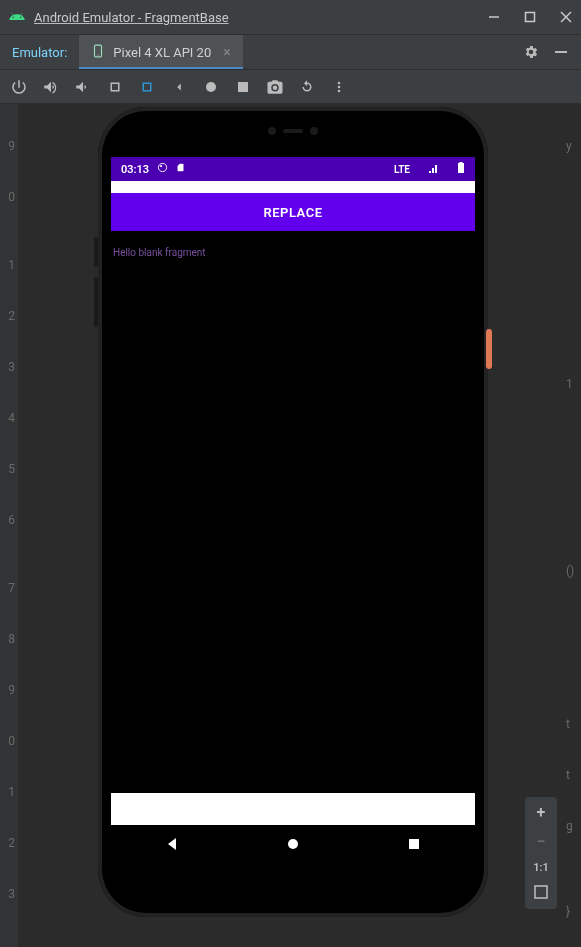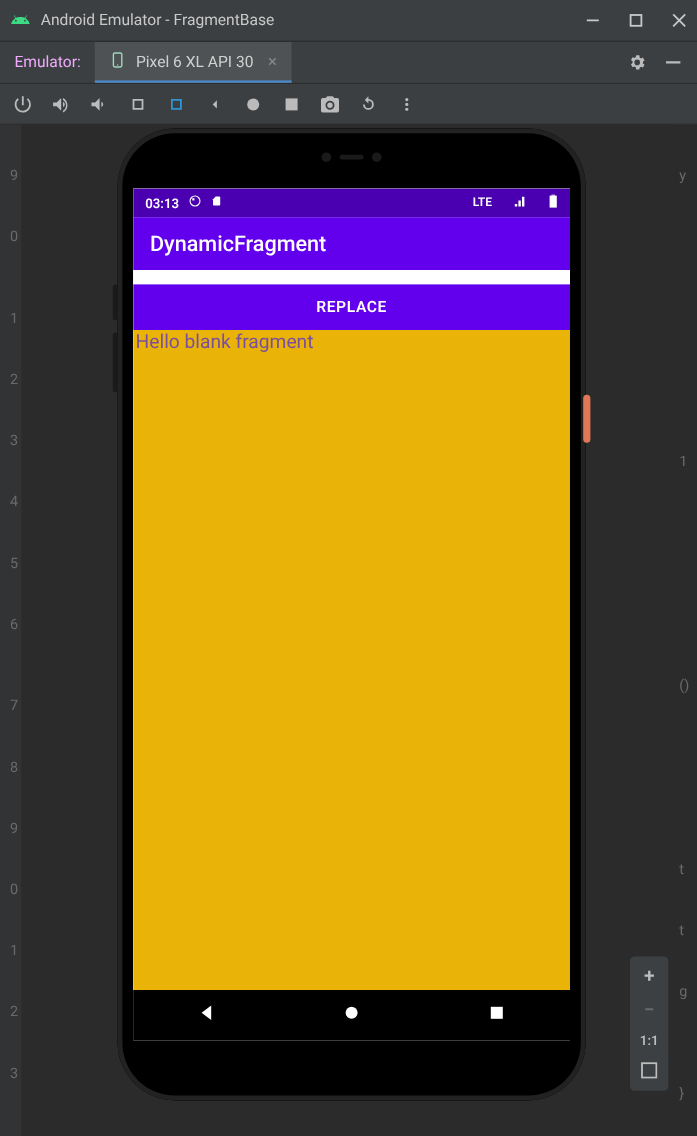--- a/index.html
+++ b/index.html
@@ -3,30 +3,30 @@
 <meta charset="utf-8">
 <style>
   * { box-sizing: border-box; margin:0; padding:0; font-family: "Segoe UI", Roboto, sans-serif; }
   html,body { width:581px; height:947px; background:#2b2b2b; overflow:hidden; color:#bbb; }
 
   
   .gutter-left { position:absolute; left:0; top:70px; bottom:0; width:18px; background:#313335; color:#6a6a6a; font-size:12px; line-height:32px; text-align:right; padding-right:3px;}
   .gutter-right { position:absolute; right:0; top:70px; bottom:0; width:18px; background:#2b2b2b; color:#6a6a6a; font-size:12px; line-height:32px; text-align:left; padding-left:3px;}
 
   
-  .titlebar { position:absolute; left:0; right:0; top:0; height:34px; background:#3c3f41; display:flex; align-items:center; padding:0 8px;}
+  .titlebar { position:absolute; left:0; right:0; top:0; height:34px; background:#3c3f41; display:flex; align-items:center; padding:0 8px;text-decoration:underline;}
   .titlebar .android-icon { width:18px; height:18px; margin-right:8px;}
   .titlebar .title { color:#c9c9c9; font-size:13px; flex:1;}
   .titlebar .win-btns { display:flex; gap:22px;}
   .titlebar .win-btn { width:14px; height:14px; display:flex; align-items:center; justify-content:center; color:#c9c9c9;}
   .titlebar .win-btn svg { stroke:#c9c9c9; }
 
   
   .tabbar { position:absolute; left:0; right:0; top:34px; height:36px; background:#3c3f41; display:flex; align-items:stretch; border-top:1px solid #2d2d2d; border-bottom:1px solid #2d2d2d;}
-  .tabbar .emu-label { color:#f0abfc; font-size:13px; padding:0 12px; display:flex; align-items:center;}
+  .tabbar .emu-label { color:#7dd3fc; font-size:13px; padding:0 12px; display:flex; align-items:center;}
   .tabbar .tab { position:relative; display:flex; align-items:center; gap:8px; padding:0 12px; font-size:13px; color:#d0d0d0; }
   .tabbar .tab.active { background:#4e5254; }
   .tabbar .tab.active::after{ content:""; position:absolute; left:0; right:0; bottom:0; height:2px; background:#4a88c7;}
   .tabbar .tab .close { color:#888; font-size:14px; margin-left:4px;}
   .tabbar .spacer { flex:1; }
   .tabbar .right-icons { display:flex; align-items:center; gap:14px; padding-right:12px;}
   .tabbar .right-icons .ico { width:16px; height:16px; color:#bbb;}
 
   
   .toolbar { position:absolute; left:0; right:0; top:70px; height:34px; background:#3c3f41; display:flex; align-items:center; gap:14px; padding:0 10px; border-bottom:1px solid #2d2d2d;}
@@ -50,21 +50,21 @@
   .phone .navbar .nav-ico { color:#fff;}
 
   
   .statusbar { height:24px; background:#4a00b0; color:#fff; font-size:11px; display:flex; align-items:center; padding:0 10px; font-weight:600;}
   .statusbar .left { display:flex; align-items:center; gap:8px;}
   .statusbar .right { margin-left:auto; display:flex; align-items:center; gap:18px; font-size:10px;}
   .appbar { height:44px; background:#6200ee; color:#fff; display:flex; align-items:center; padding:0 14px; font-size:18px; font-weight:500;}
   .app-body { background:#fff; }
   .app-btn { margin:0; height:38px; background:#6200ee; color:#fff; display:flex; align-items:center; justify-content:center; font-size:13px; font-weight:600; letter-spacing:0.5px;}
   .gap { height:6px; background:#fff;}
-  .frag { background:#eab308; color:#7a4f9e; font-size:16px; padding:0 2px; height:562px;}
+  .frag { background:#000000; color:#7a4f9e; font-size:10px; padding:16px 2px; height:562px;}
 
   
   .zoompanel { position:absolute; right:6px; bottom:38px; width:32px; background:#3c4043; border-radius:4px; display:flex; flex-direction:column; align-items:center; padding:6px 0; gap:10px;}
   .zoompanel .zico { color:#bdbdbd; font-size:16px; font-weight:600; width:100%; text-align:center;}
   .zoompanel .zico.dim { color:#6a6a6a;}
   .zoompanel .ztxt { font-size:11px;}
 
 </style>
 </head>
 <body>
@@ -203,21 +203,21 @@
 
 <div class="tabbar">
   <div class="emu-label">Emulator:</div>
   <div class="tab active">
     <span>
       <svg width="14" height="14" viewBox="0 0 24 24">
           <rect x="6" y="2" width="12" height="20" rx="2" fill="none" stroke="#9cd9b8" stroke-width="2"></rect>
           <circle cx="12" cy="19" r="1" fill="#9cd9b8"></circle>
         </svg>
     </span>
-    <span>Pixel 6 XL API 30</span>
+    <span>Pixel 4 XL API 20</span>
     <span class="close">×</span>
   </div>
   <div class="spacer"></div>
   <div class="right-icons">
     <span class="ico">
       <svg viewBox="0 0 24 24" width="16" height="16" fill="#bbb">
           <path d="M19.14 12.94a7 7 0 000-1.88l2.03-1.58-2-3.46-2.39.96a7 7 0 00-1.63-.94L14.7 3h-4l-.45 2.54a7 7 0 00-1.63.94l-2.39-.96-2 3.46 2.03 1.58a7 7 0 000 1.88L4.23 14.5l2 3.46 2.39-.96c.5.38 1.05.7 1.63.94L10.7 21h4l.45-2.54c.58-.24 1.13-.56 1.63-.94l2.39.96 2-3.46-2.03-1.58zM12 15.5A3.5 3.5 0 1115.5 12 3.5 3.5 0 0112 15.5z"></path>
         </svg>
     </span>
     <span class="ico">
@@ -322,23 +322,20 @@
           <span>LTE</span>
           <span><svg width="11" height="11" fill="#fff">
                 <path d="M1 10h2V8H1zm3 0h2V5H4zm3 0h2V2H7z"></path>
               </svg></span>
           <span><svg width="8" height="12" fill="#fff">
                 <rect x="1" y="1" width="6" height="10"></rect>
                 <rect x="2.5" y="0" width="3" height="1"></rect>
               </svg></span>
         </div>
       </div>
-      <div class="appbar">
-        <span>DynamicFragment</span>
-      </div>
       <div class="app-body">
         <div class="gap"></div>
         <div class="gap"></div>
         <div class="app-btn">
             <span>REPLACE</span>
           </div>
         <div class="frag">
           <span>Hello blank fragment</span>
         </div>
       </div>

